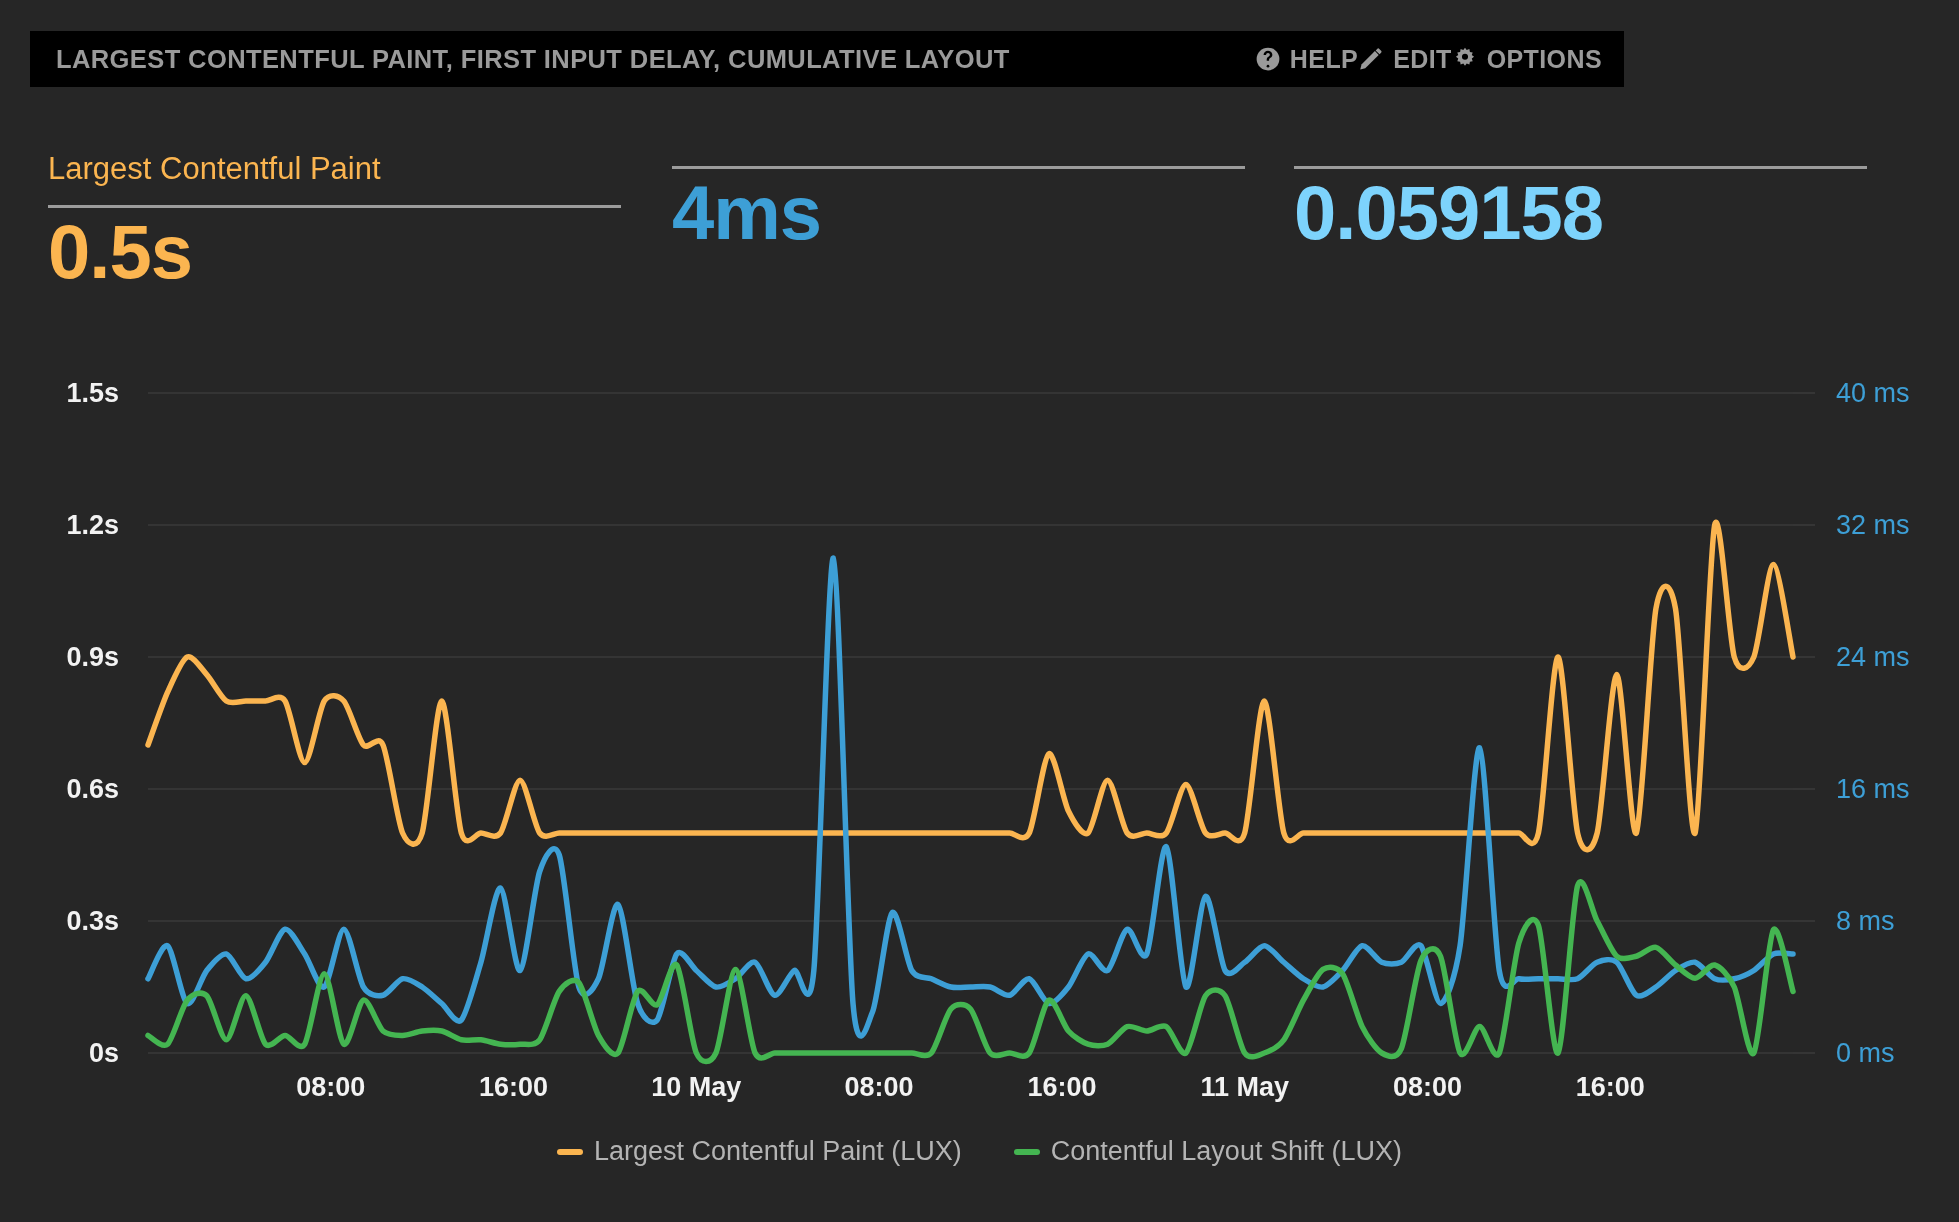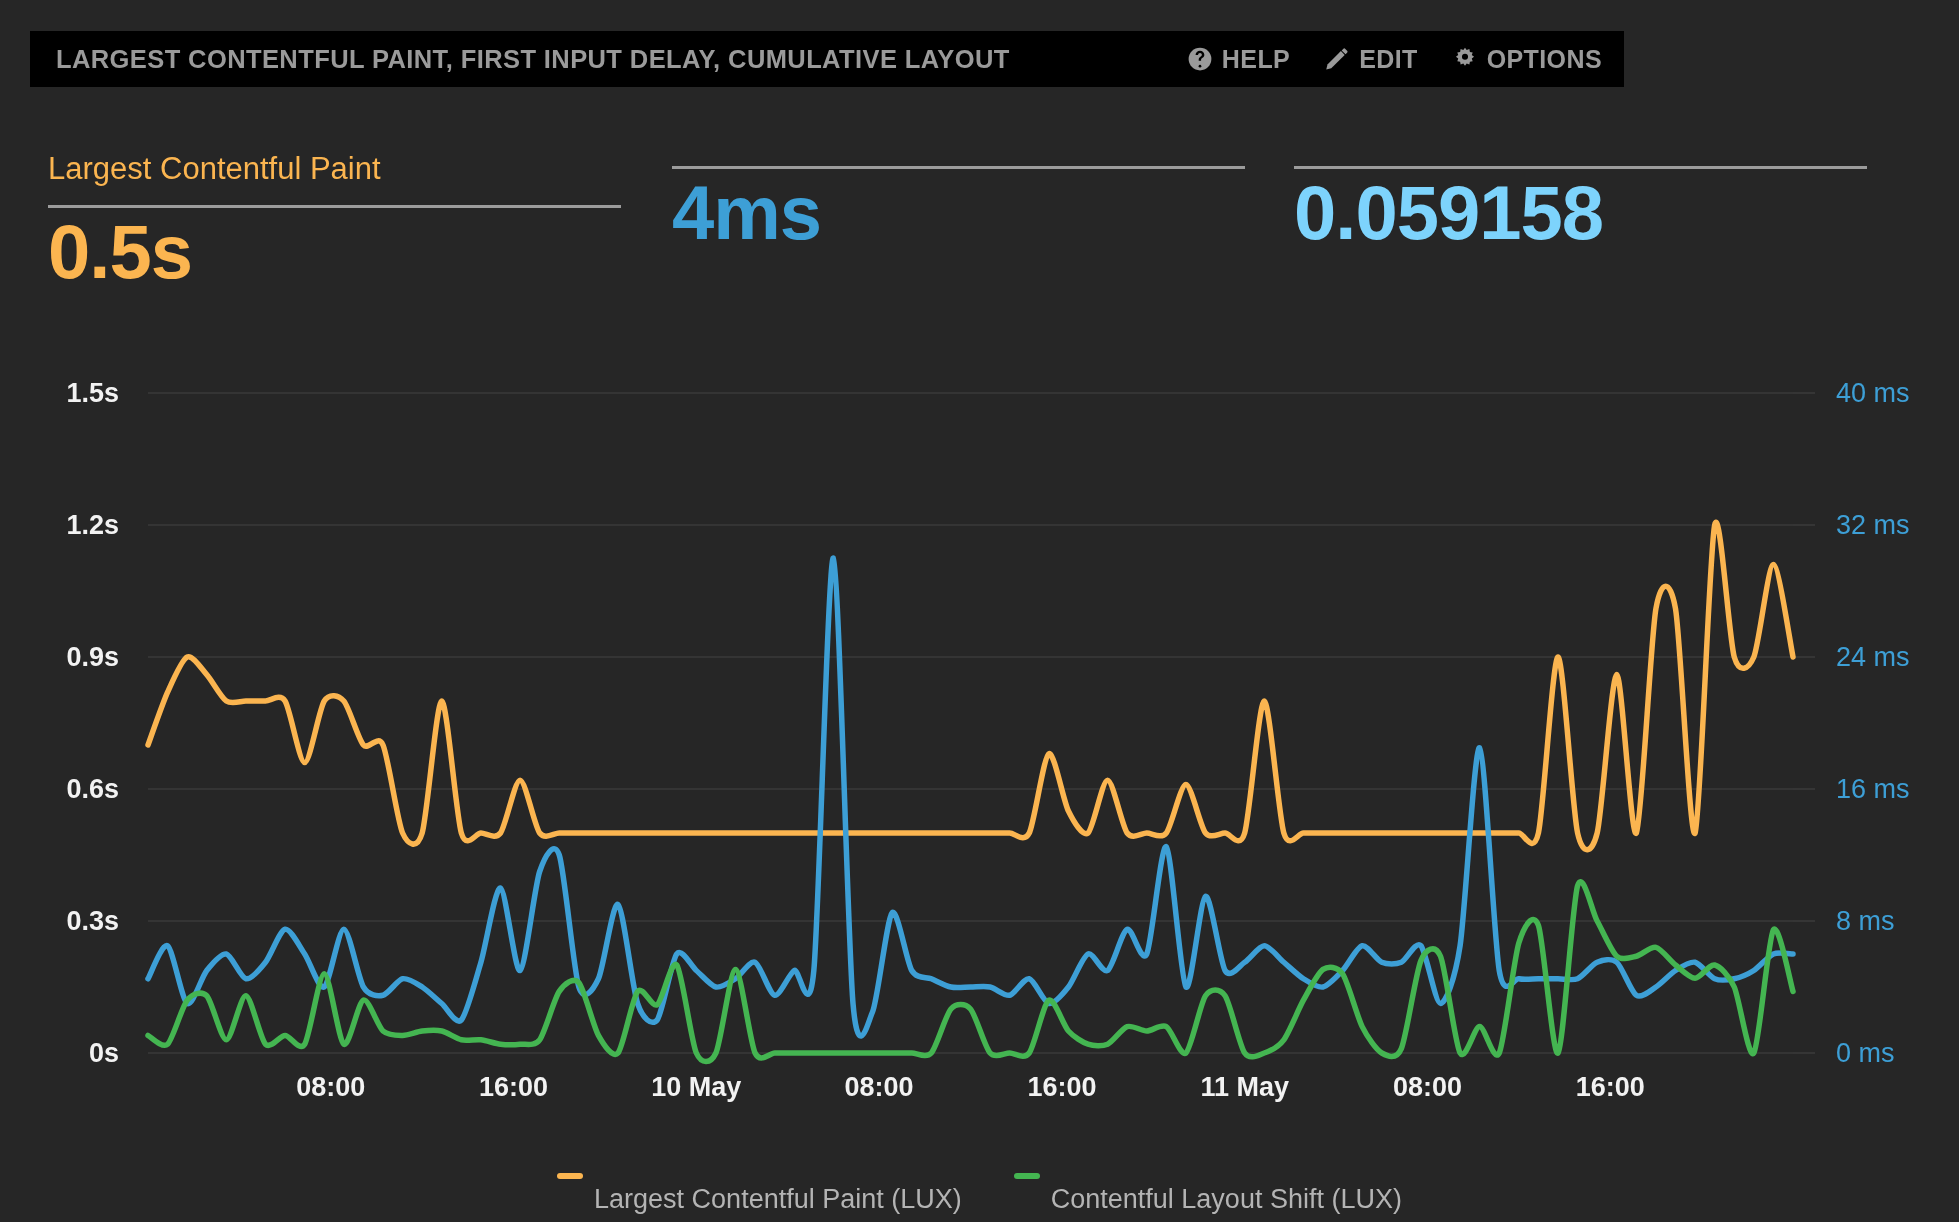--- a/index.html
+++ b/index.html
@@ -32,21 +32,20 @@
   #titlebar-title {
     color: #9a9a9a;
     font-size: 25.5px;
     font-weight: bold;
     letter-spacing: 0.4px;
     white-space: nowrap;
   }
   #titlebar-actions {
     display: flex;
     align-items: center;
-    gap: 34px;
   }
   .tb-action {
     display: flex;
     align-items: center;
     gap: 9px;
     color: #9a9a9a;
     font-size: 25px;
     font-weight: bold;
     letter-spacing: 0.4px;
     cursor: pointer;
@@ -141,21 +140,20 @@
   .legend-swatch {
     width: 26px;
     height: 6px;
     border-radius: 3px;
     display: block;
   }
   .legend-text {
     color: #b4b4b4;
     font-size: 27px;
     white-space: nowrap;
-    margin-top: 48px;
   }
 </style>
 </head>
 <body>
 
 <div id="titlebar">
   <div id="titlebar-title">LARGEST CONTENTFUL PAINT, FIRST INPUT DELAY, CUMULATIVE LAYOUT</div>
   <div id="titlebar-actions">
 
     <div class="tb-action">

